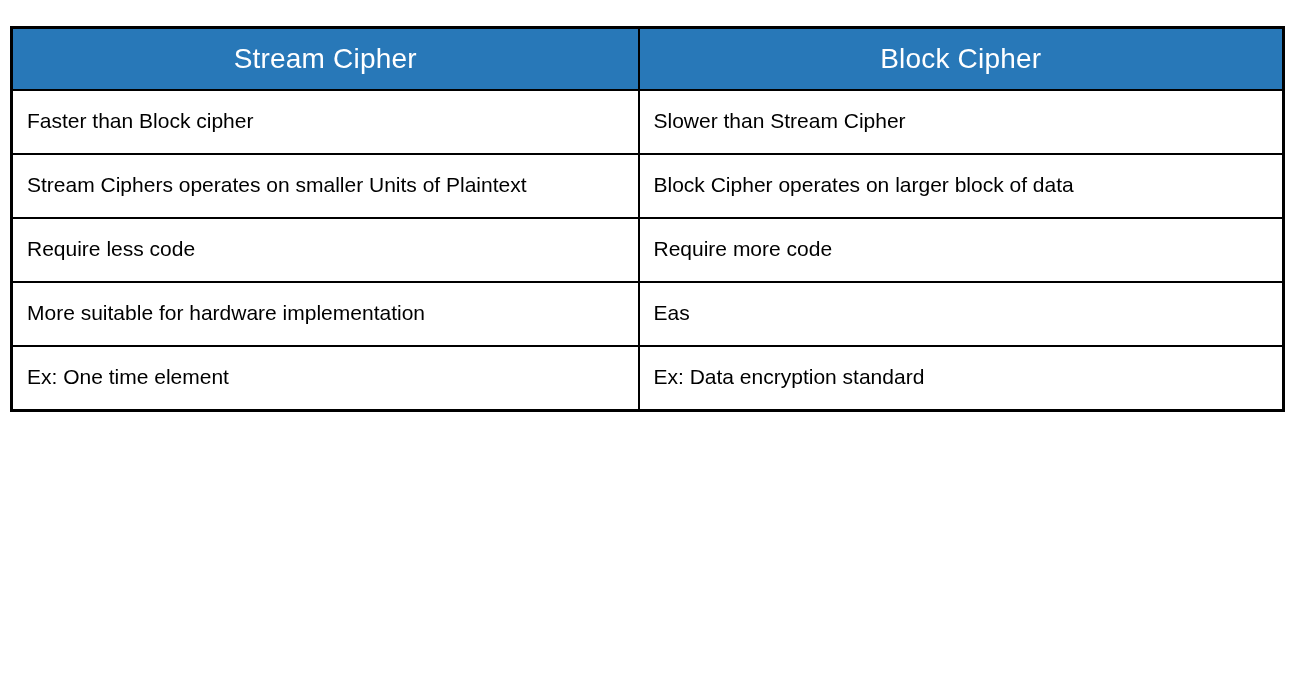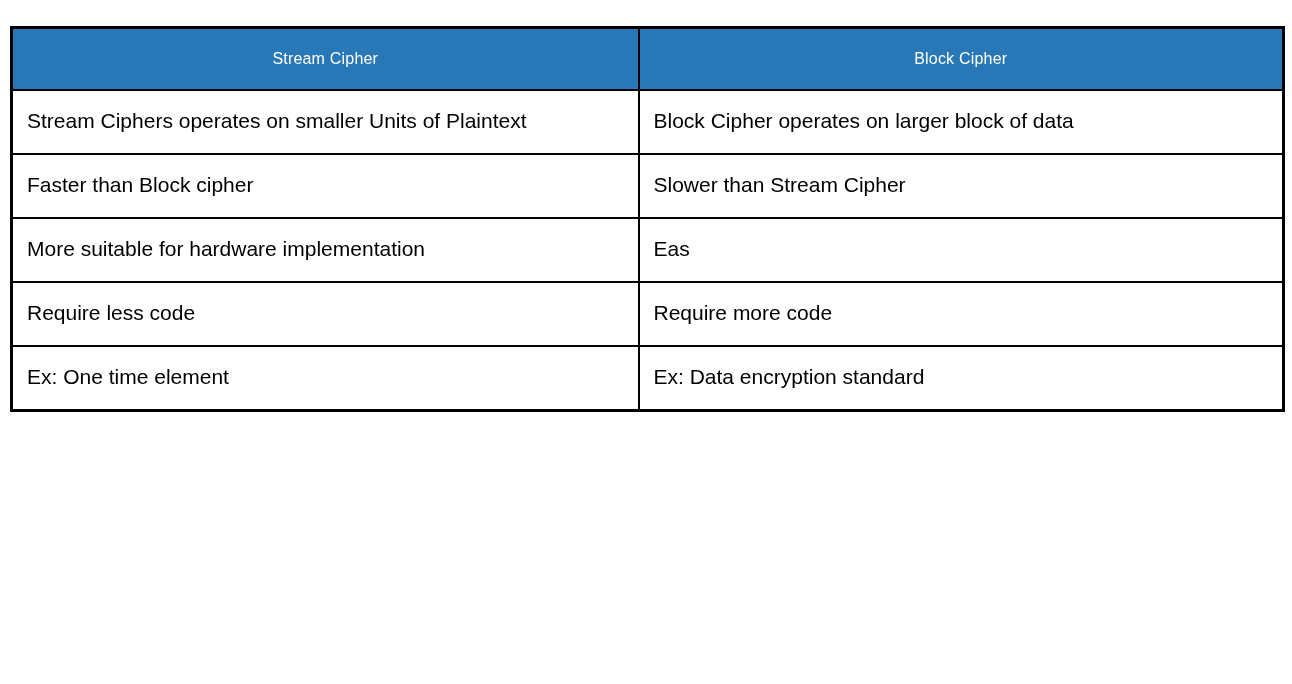--- a/index.html
+++ b/index.html
@@ -24,21 +24,21 @@
     width: 1272px;
     border-collapse: collapse;
     table-layout: fixed;
     border: 3px solid var(--border-color, #000000);
   }
   table.cipher-table col.col-left  { width: 627px; }
   table.cipher-table col.col-right { width: 645px; }
   table.cipher-table th {
     background: var(--header-bg, #2878B8);
     color: var(--header-text, #ffffff);
-    font-size: 16px;
+    font-size: 28px;
     font-weight: 500;
     text-align: center;
     vertical-align: middle;
     height: 58px;
     border: 2px solid var(--border-color, #000000);
     letter-spacing: 0.2px;
   }
   table.cipher-table td {
     border: 2px solid var(--border-color, #000000);
     color: var(--body-text, #000000);
@@ -62,34 +62,34 @@
       <col class="col-right">
     </colgroup>
     <thead>
       <tr>
         <th>Stream Cipher</th>
         <th>Block Cipher</th>
       </tr>
     </thead>
     <tbody>
       <tr>
+        <td>Faster than Block cipher</td>
+        <td>Slower than Stream Cipher</td>
+      </tr>
+      <tr>
         <td>Stream Ciphers operates on smaller Units of Plaintext</td>
         <td>Block Cipher operates on larger block of data</td>
       </tr>
       <tr>
-        <td>Faster than Block cipher</td>
-        <td>Slower than Stream Cipher</td>
+        <td>Require less code</td>
+        <td>Require more code</td>
       </tr>
       <tr>
         <td>More suitable for hardware implementation</td>
         <td>Eas</td>
-      </tr>
-      <tr>
-        <td>Require less code</td>
-        <td>Require more code</td>
       </tr>
       <tr>
         <td>Ex: One time element</td>
         <td>Ex: Data encryption standard</td>
       </tr>
     </tbody>
   </table>
 </div>
 
 </body></html>

